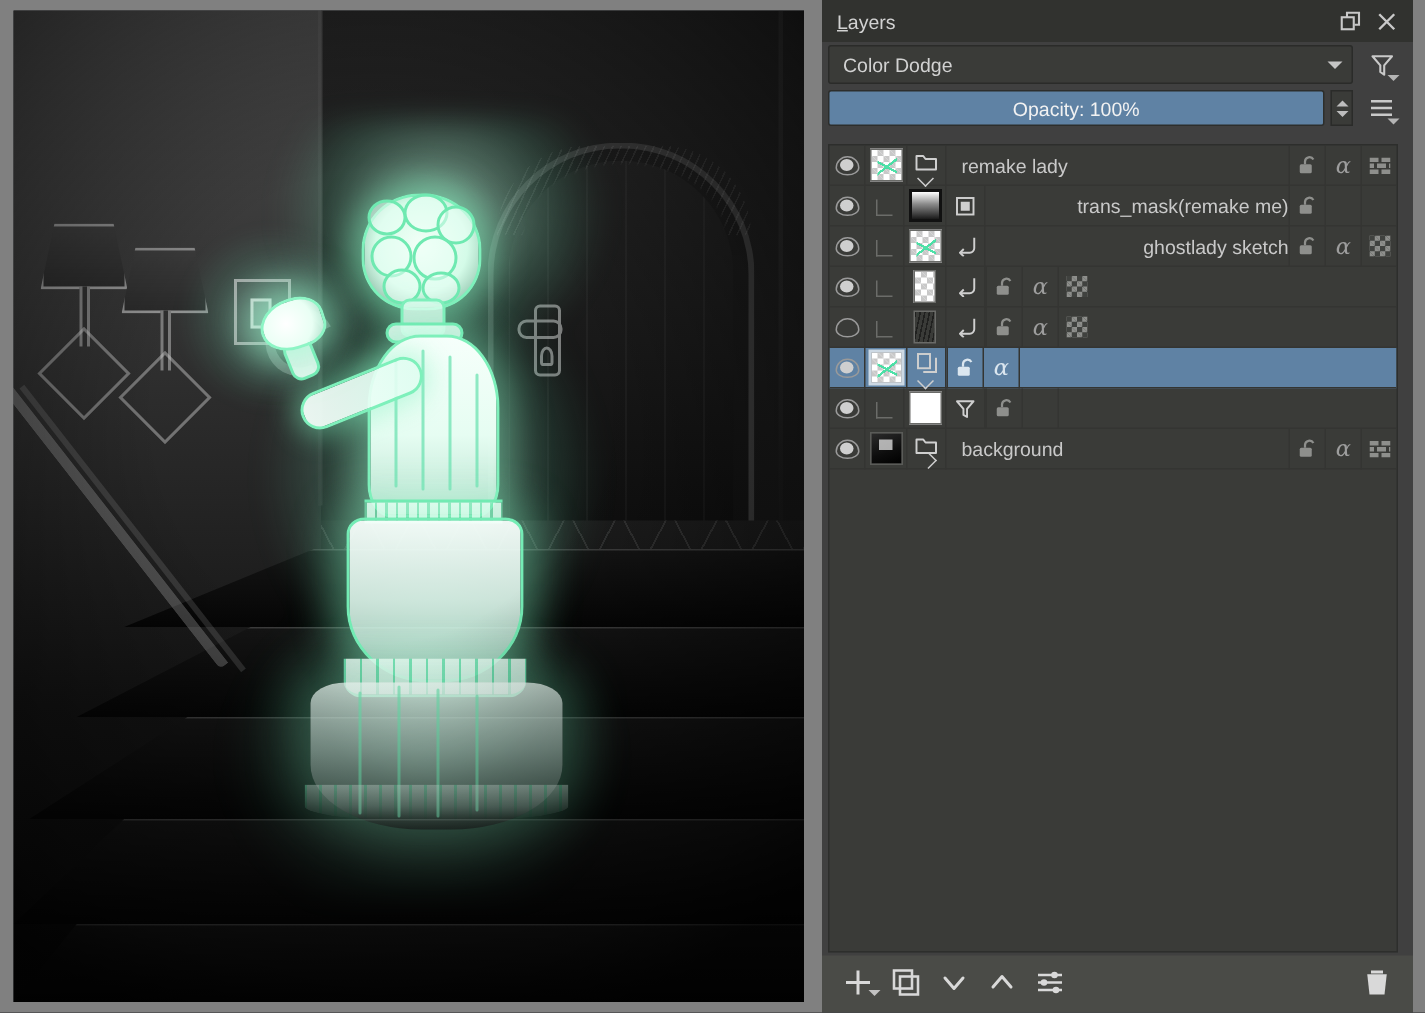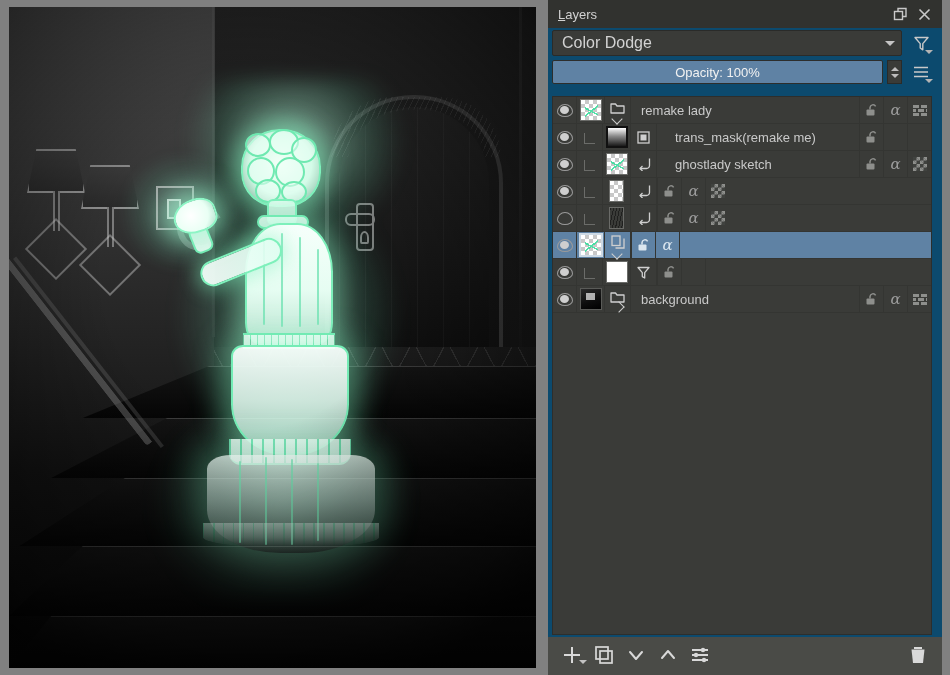--- a/index.html
+++ b/index.html
@@ -260,42 +260,42 @@
   }
   .vignette {
     position:absolute; inset:0;
     background:radial-gradient(ellipse 78% 66% at 46% 40%, transparent 36%, rgba(0,0,0,.55) 88%, rgba(0,0,0,.78) 100%);
     pointer-events:none;
   }
 
   
   .docker {
     position:absolute; left:548px; top:0; width:394px; height:675px;
-    background:#0c4a6e;
+    background:#404040;
   }
   .docker-right-gutter {
     position:absolute; left:942px; top:0; width:8px; height:675px; background:#808080;
   }
   .docker-head {
     height:28px; display:flex; align-items:center; padding:0 6px 0 10px;
     background:#31322f;
   }
   .docker-title { font-size:13px; color:#d2d2d2; flex:1; }
   .docker-title u { text-decoration:underline; }
   .head-btn {
     width:24px; height:24px; display:flex; align-items:center; justify-content:center;
     color:#c9c9c9; cursor:pointer;
   }
   .head-btn svg { display:block; }
 
   .blend-row { display:flex; align-items:center; padding:0 6px 0 4px; height:30px; gap:4px; }
   .combo {
     flex:1; height:26px; background:#3a3b38; border:1px solid #2a2b29;
     border-radius:2px; display:flex; align-items:center; padding:0 6px 0 9px;
-    color:#d2d2d2; font-size:16px; position:relative; cursor:pointer;
+    color:#d2d2d2; font-size:13px; position:relative; cursor:pointer;
   }
   .combo span.val { flex:1; }
   .combo .caret {
     width:0; height:0; border-left:5px solid transparent; border-right:5px solid transparent;
     border-top:5px solid #c5c5c5;
   }
   .tool-btn {
     width:30px; height:28px; display:flex; align-items:center; justify-content:center;
     position:relative; cursor:pointer; color:#c9c9c9;
   }
@@ -404,21 +404,21 @@
     content:""; position:absolute; left:0; top:0; width:7px; height:7px;
     border-right:1.6px solid #cfcfcf; border-bottom:1.6px solid #cfcfcf;
     transform:rotate(45deg); transform-origin:center;
   }
   .chev.right:before { transform:rotate(-45deg); left:2px; top:-1px; }
   .lname {
     flex:1; padding-left:10px; color:#c9c9c9; font-size:13px;
     overflow:hidden; white-space:nowrap; text-overflow:ellipsis;
   }
   .lname.dim { color:#777777; }
-  .lname.ind1 { padding-left:18px; }
+  .lname.ind1 { padding-left:18px;text-align:right; }
   .cell-right {
     width:24px; height:27px; display:flex; align-items:center; justify-content:center;
     border-left:1px solid #343532;
   }
   .alpha-glyph { font-size:15px; color:#9d9d9d; font-family:"DejaVu Serif", serif; font-style:italic; }
 
   
   .bottom-bar {
     position:absolute; left:0; bottom:0; width:394px; height:38px;
     background:#4a4b47; display:flex; align-items:center; padding:0 8px;

